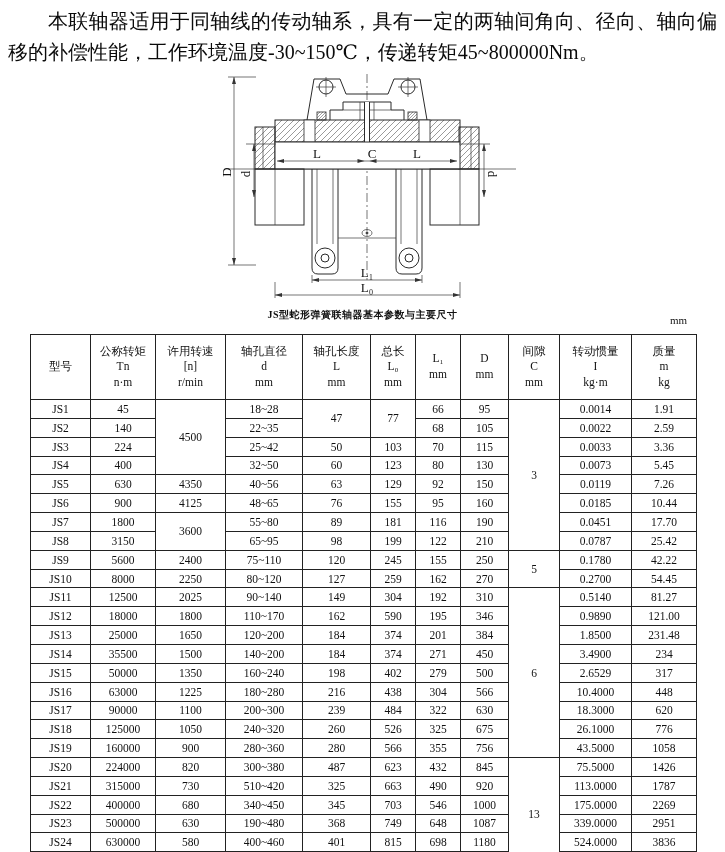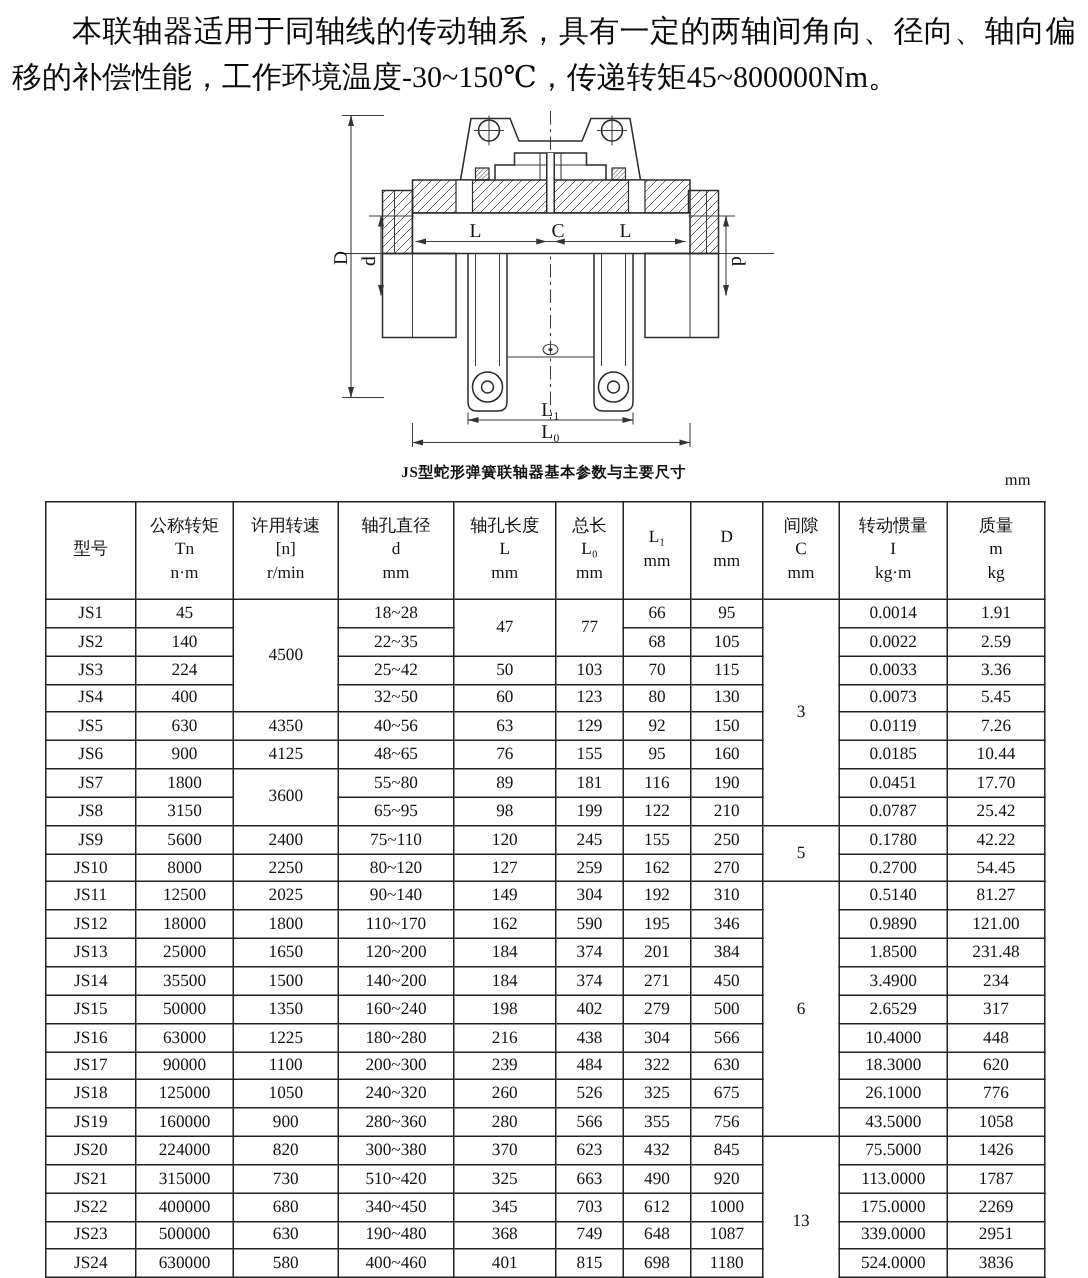--- a/index.html
+++ b/index.html
@@ -467,21 +467,21 @@
         <td>355</td>
         <td>756</td>
         <td>43.5000</td>
         <td>1058</td>
       </tr>
       <tr>
         <td>JS20</td>
         <td>224000</td>
         <td>820</td>
         <td>300~380</td>
-        <td>370</td>
+        <td>487</td>
         <td>623</td>
         <td>432</td>
         <td>845</td>
         <td rowspan="6">13</td>
         <td>75.5000</td>
         <td>1426</td>
       </tr>
       <tr>
         <td>JS21</td>
         <td>315000</td>
@@ -494,21 +494,21 @@
         <td>113.0000</td>
         <td>1787</td>
       </tr>
       <tr>
         <td>JS22</td>
         <td>400000</td>
         <td>680</td>
         <td>340~450</td>
         <td>345</td>
         <td>703</td>
-        <td>612</td>
+        <td>546</td>
         <td>1000</td>
         <td>175.0000</td>
         <td>2269</td>
       </tr>
       <tr>
         <td>JS23</td>
         <td>500000</td>
         <td>630</td>
         <td>190~480</td>
         <td>368</td>

